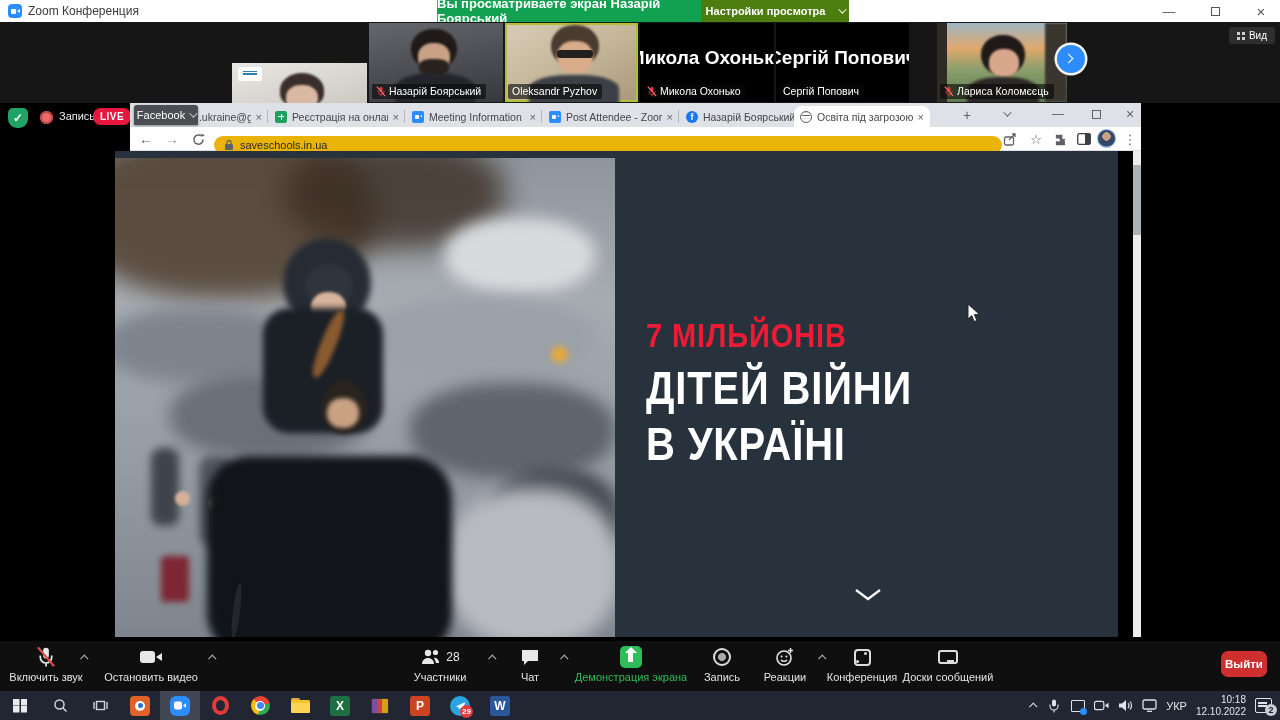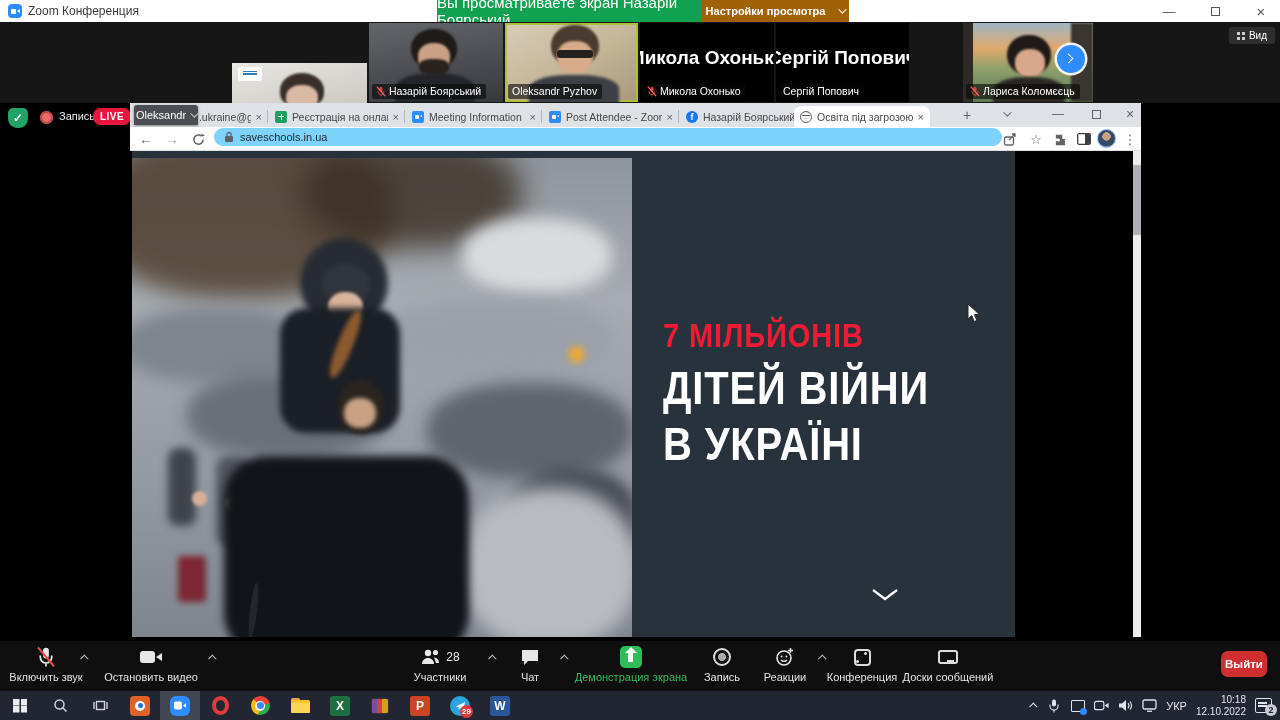--- a/index.html
+++ b/index.html
@@ -5,22 +5,22 @@
   * { margin:0; padding:0; box-sizing:border-box; }
   html,body { width:1280px; height:720px; overflow:hidden; }
   body { position:relative; background:#000; font-family:"Liberation Sans",sans-serif; }
 
   
   .titlebar { position:absolute; left:0; top:0; width:1280px; height:22px; background:#fff; }
   .zlogo { position:absolute; left:8px; top:4px; width:14px; height:14px; border-radius:4px; background:#2d8cff; }
   .zlogo::after { content:""; position:absolute; left:3px; top:4.5px; width:5px; height:5px; background:#fff; border-radius:1px; }
   .zlogo::before { content:""; position:absolute; right:2px; top:5px; border-top:2.5px solid transparent; border-bottom:2.5px solid transparent; border-right:3px solid #fff; }
   .apptitle { position:absolute; left:28px; top:4px; font-size:12px; color:#3b3b3b; }
-  .banner { position:absolute; left:437px; top:0; width:264px; height:22px; background:#12a150; color:#fff; font-size:15px; font-weight:normal; display:flex; align-items:center; justify-content:center; }
-  .viewset { position:absolute; left:701px; top:0; width:148px; height:22px; background:#a16207; color:#fff; font-size:11px; font-weight:bold; display:flex; align-items:center; justify-content:center; gap:13px; }
+  .banner { position:absolute; left:437px; top:0; width:264px; height:22px; background:#12a150; color:#fff; font-size:13px; font-weight:bold; display:flex; align-items:center; justify-content:center; }
+  .viewset { position:absolute; left:701px; top:0; width:148px; height:22px; background:#4d7c0f; color:#fff; font-size:11px; font-weight:bold; display:flex; align-items:center; justify-content:center; gap:13px; }
   .chev { display:inline-block; width:6px; height:6px; border-right:1.5px solid currentColor; border-bottom:1.5px solid currentColor; }
   .chev.down { transform:rotate(45deg) translateY(-2px); }
   .chev.up { transform:rotate(-135deg) translateY(-1px); }
   .wbtn { position:absolute; top:0; width:34px; height:22px; color:#555; font-size:13px; display:flex; align-items:center; justify-content:center; }
   .wbtn .sq { width:9px; height:9px; border:1.5px solid #555; }
 
   
   .strip { position:absolute; left:0; top:22px; width:1280px; height:81px; background:#161616; }
   .tile { position:absolute; top:1px; height:79px; overflow:hidden; background:#1d1d1d; }
   .tile .plabel { position:absolute; left:3px; bottom:3px; display:flex; align-items:center; gap:3px; background:rgba(8,8,8,.62); color:#fff; font-size:10.5px; padding:1px 5px 2px 4px; border-radius:2px; white-space:nowrap; }
@@ -59,26 +59,26 @@
   .fav.zoomf::before { content:""; position:absolute; right:2px; top:4.5px; border-top:1.5px solid transparent; border-bottom:1.5px solid transparent; border-right:2.5px solid #fff; }
   .fav.fb { background:#1877f2; border-radius:50%; color:#fff; font-size:9px; }
   .fav.globe { background:#fff; border-radius:50%; border:1.5px solid #5a5d61; position:relative; }
   .fav.globe::after { content:""; position:absolute; left:0.5px; top:3.5px; width:8px; height:1.2px; background:#5a5d61; box-shadow:0 -3px 0 -0.4px #5a5d61, 0 3px 0 -0.4px #5a5d61; }
   .fboverlay { position:absolute; left:134px; top:105px; width:64px; height:20px; background:#4a4d52; border-radius:3px 3px 0 0; color:#fff; font-size:11px; display:flex; align-items:center; justify-content:center; gap:4px; box-shadow:0 1px 3px rgba(0,0,0,.4); }
   .newtab { position:absolute; left:958px; top:106px; width:18px; height:18px; color:#5f6368; font-size:14px; display:flex; align-items:center; justify-content:center; }
   .bctl { position:absolute; top:104px; color:#5f6368; font-size:12px; width:24px; height:20px; display:flex; align-items:center; justify-content:center; }
 
   .addrbar { position:absolute; left:130px; top:127px; width:1011px; height:24px; background:#fff; border-bottom:1px solid #dcdee2; }
   .navico { position:absolute; top:130px; color:#5f6368; font-size:14px; width:20px; height:18px; display:flex; align-items:center; justify-content:center; }
-  .urlpill { position:absolute; left:214px; top:128px; width:788px; height:18px; background:#7dd3fc; border-radius:9px; display:flex; align-items:center; gap:6px; padding:0 10px; }
+  .urlpill { position:absolute; left:214px; top:136px; width:788px; height:18px; background:#eab308; border-radius:9px; display:flex; align-items:center; gap:6px; padding:0 10px; }
   .urltext { font-size:11px; color:#27292c; }
   .avatar { position:absolute; left:1097px; top:129px; width:19px; height:19px; border-radius:50%; background:radial-gradient(circle at 50% 38%,#caa184 0 30%,#344a63 32% 70%,#6f89a8 72%); border:1.5px solid #8ab4f8; }
 
   
-  .page { position:absolute; left:132px; top:151px; width:883px; height:486px; background:#28323c; overflow:hidden; }
+  .page { position:absolute; left:115px; top:151px; width:1003px; height:486px; background:#28323c; overflow:hidden; }
   .photo { position:absolute; left:0; top:7px; width:500px; height:479px; overflow:hidden;
            background:linear-gradient(180deg,#8e959c 0%,#a7acb2 30%,#959ba3 65%,#7e858e 100%); }
   .photo .blob { border-radius:45%; }
   .hred { position:absolute; left:31px; top:166px; color:#ee1b35; font-size:33px; font-weight:bold; transform:scaleX(.88); transform-origin:left; letter-spacing:1px; white-space:nowrap; }
   .hwhite { position:absolute; left:31px; top:209px; color:#fff; font-size:47px; font-weight:bold; line-height:56px; transform:scaleX(.85); transform-origin:left; letter-spacing:1px; white-space:nowrap; }
   .dali { position:absolute; left:0; top:415px; width:503px; text-align:center; color:#fff; font-size:11px; font-weight:bold; letter-spacing:2px; }
   .dali-chev { position:absolute; left:239px; top:437px; }
   .panelwrap { position:absolute; left:500px; top:0; width:503px; height:486px; }
   .scrollbar { position:absolute; left:1133px; top:151px; width:8px; height:486px; background:#ecedef; }
   .scrollthumb { position:absolute; left:1133px; top:165px; width:8px; height:70px; background:#aeb1b6; }
@@ -201,21 +201,21 @@
     </div>
   </div>
 
   <div class="tile" style="left:776px;width:133px;background:#000;">
     <div class="bigname">Сергій Попович</div>
     <div class="plabel">
       <span>Сергій Попович</span>
     </div>
   </div>
 
-  <div class="tile" style="left:963px;width:130px;background:linear-gradient(180deg,#9fb6c4 0%,#e0a86b 32%,#8ea06d 58%,#5d7a52 100%);">
+  <div class="tile" style="left:937px;width:130px;background:linear-gradient(180deg,#9fb6c4 0%,#e0a86b 32%,#8ea06d 58%,#5d7a52 100%);">
     <div class="blob" style="left:0;top:0;width:10px;height:79px;background:#2e2a26;"></div>
     <div class="blob" style="left:108px;top:0;width:22px;height:79px;background:#3a352f;filter:blur(1px);"></div>
     <div class="blob" style="left:44px;top:12px;width:44px;height:40px;background:#1f1a18;border-radius:48%;filter:blur(1px);"></div>
     <div class="blob" style="left:52px;top:26px;width:30px;height:28px;background:#d9a88c;border-radius:45%;filter:blur(1px);"></div>
     <div class="blob" style="left:30px;top:54px;width:72px;height:30px;background:#2b2724;border-radius:45% 45% 0 0;filter:blur(1.5px);"></div>
     <div class="plabel">
       <svg class="micoff" viewBox="0 0 12 13">
           <rect x="4.2" y="0.8" width="3.6" height="6.4" rx="1.8" fill="#e03b3b"></rect>
           <path d="M2.4 5.6v1a3.6 3.6 0 0 0 7.2 0v-1" stroke="#e03b3b" fill="none" stroke-width="1.1"></path>
           <line x1="6" y1="10.2" x2="6" y2="12.4" stroke="#e03b3b" stroke-width="1.1"></line>
@@ -282,21 +282,21 @@
 <div class="bctl" style="left:1046px;">
     <span>—</span>
   </div>
 <div class="bctl" style="left:1084px;">
     <span style="width:9px;height:9px;border:1.5px solid #5f6368;display:inline-block"></span>
   </div>
 <div class="bctl" style="left:1118px;font-size:14px;">
     <span>×</span>
   </div>
 <div class="fboverlay">
-  <span>Oleksandr</span>
+  <span>Facebook</span>
   <span class="chev down" style="border-color:#ccc"></span>
 </div>
 
 <div class="addrbar"></div>
 <div class="navico" style="left:136px;">
     <span>←</span>
   </div>
 <div class="navico" style="left:162px;color:#9aa0a6;">
     <span>→</span>
   </div>

